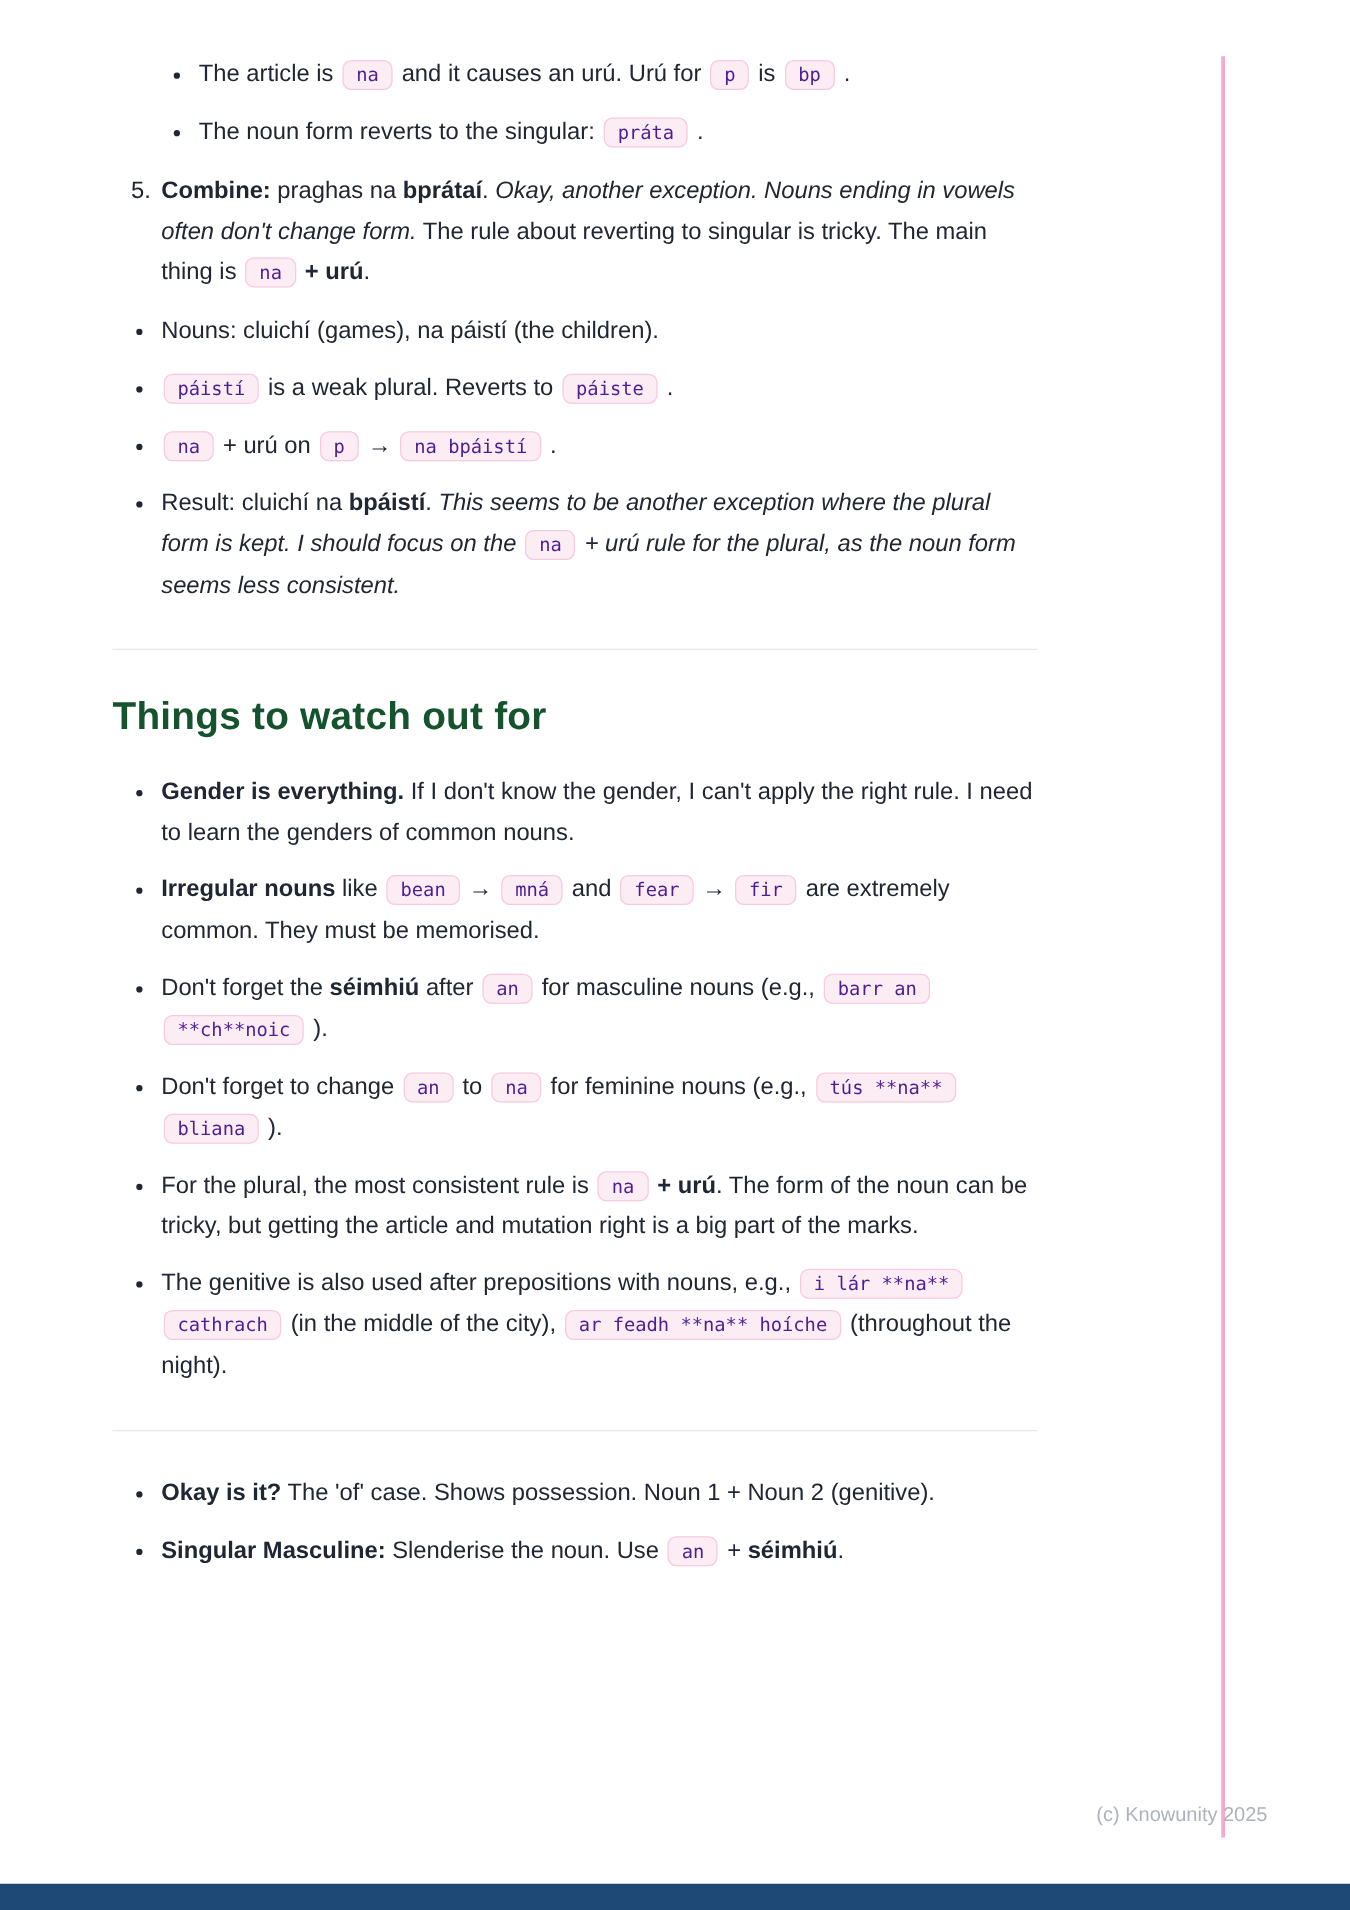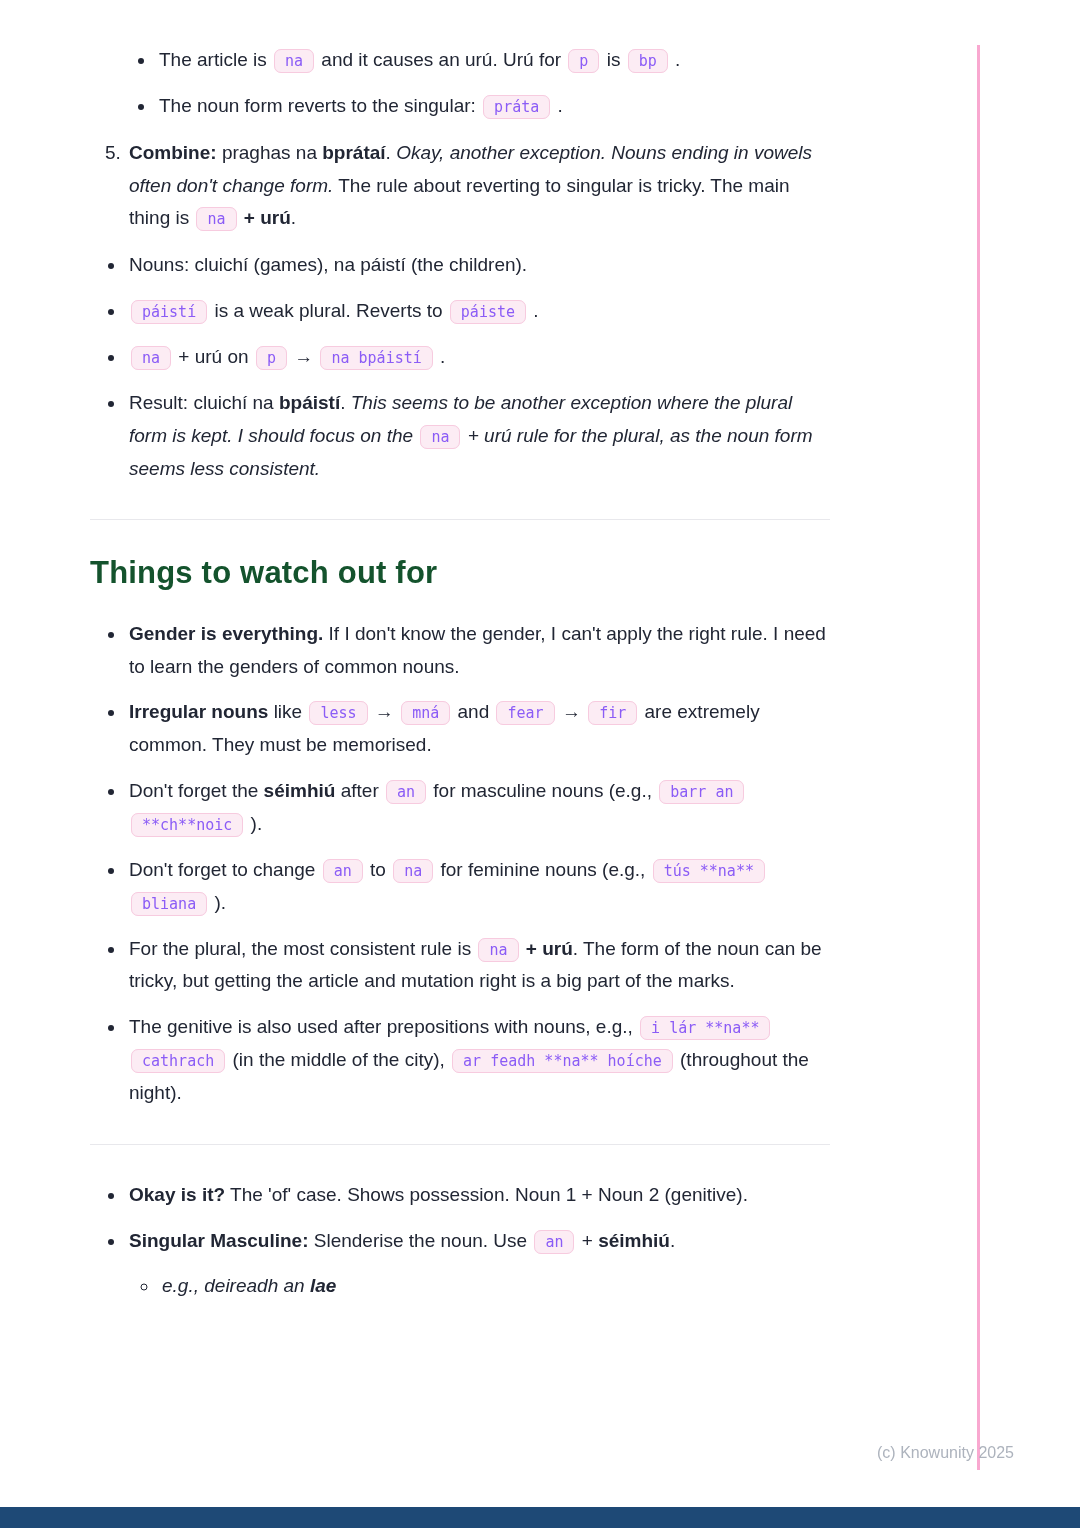--- a/index.html
+++ b/index.html
@@ -39,21 +39,21 @@
     border-top:1px solid #e8e8ec;
     margin:34px 0 34px 0;
   }
   .seg-text { }
   .seg-b { font-weight:700; }
   .seg-i { font-style:italic; }
   .seg-bi { font-weight:700; font-style:italic; }
   code.badge {
     font-family:"DejaVu Sans Mono", monospace;
     font-size:15px;
-    color:#8b5cf6;
+    color:#4c1d95;
     background:#fcecf4;
     border:1px solid #f7cbdf;
     border-radius:7px;
     padding:2px 10px;
     margin:0 2px;
     box-decoration-break:clone;
     -webkit-box-decoration-break:clone;
   }
   .pink-line {
     position:absolute;
@@ -89,30 +89,28 @@
       <ul class="bullets">
         <li><span class="seg-text">Nouns: cluichí (games), na páistí (the children).</span></li>
         <li><code class="badge">páistí</code><span class="seg-text"> is a weak plural. Reverts to </span><code class="badge">páiste</code><span class="seg-text"> .</span></li>
         <li><code class="badge">na</code><span class="seg-text"> + urú on </span><code class="badge">p</code><span class="seg-text"> → </span><code class="badge">na bpáistí</code><span class="seg-text"> .</span></li>
         <li><span class="seg-text">Result: cluichí na </span><span class="seg-b">bpáistí</span><span class="seg-text">. </span><span class="seg-i">This seems to be another exception where the plural form is kept. I should focus on the </span><code class="badge">na</code><span class="seg-i"> + urú rule for the plural, as the noun form seems less consistent.</span></li>
       </ul>
       <hr class="divider">
       <h2 class="section">Things to watch out for</h2>
       <ul class="bullets">
         <li><span class="seg-b">Gender is everything.</span><span class="seg-text"> If I don't know the gender, I can't apply the right rule. I need to learn the genders of common nouns.</span></li>
-        <li><span class="seg-b">Irregular nouns</span><span class="seg-text"> like </span><code class="badge">less</code><span class="seg-text"> → </span><code class="badge">mná</code><span class="seg-text"> and </span><code class="badge">fear</code><span class="seg-text"> → </span><code class="badge">fir</code><span class="seg-text"> are extremely common. They must be memorised.</span></li>
+        <li><span class="seg-b">Irregular nouns</span><span class="seg-text"> like </span><code class="badge">bean</code><span class="seg-text"> → </span><code class="badge">mná</code><span class="seg-text"> and </span><code class="badge">fear</code><span class="seg-text"> → </span><code class="badge">fir</code><span class="seg-text"> are extremely common. They must be memorised.</span></li>
         <li><span class="seg-text">Don't forget the </span><span class="seg-b">séimhiú</span><span class="seg-text"> after </span><code class="badge">an</code><span class="seg-text"> for masculine nouns (e.g., </span><code class="badge">barr an **ch**noic</code><span class="seg-text"> ).</span></li>
         <li><span class="seg-text">Don't forget to change </span><code class="badge">an</code><span class="seg-text"> to </span><code class="badge">na</code><span class="seg-text"> for feminine nouns (e.g., </span><code class="badge">tús **na** bliana</code><span class="seg-text"> ).</span></li>
         <li><span class="seg-text">For the plural, the most consistent rule is </span><code class="badge">na</code><span class="seg-text"> </span><span class="seg-b">+ urú</span><span class="seg-text">. The form of the noun can be tricky, but getting the article and mutation right is a big part of the marks.</span></li>
         <li><span class="seg-text">The genitive is also used after prepositions with nouns, e.g., </span><code class="badge">i lár **na** cathrach</code><span class="seg-text"> (in the middle of the city), </span><code class="badge">ar feadh **na** hoíche</code><span class="seg-text"> (throughout the night).</span></li>
       </ul>
       <hr class="divider">
       <ul class="bullets">
         <li><span class="seg-b">Okay is it?</span><span class="seg-text"> The 'of' case. Shows possession. Noun 1 + Noun 2 (genitive).</span></li>
-        <li><span class="seg-b">Singular Masculine:</span><span class="seg-text"> Slenderise the noun. Use </span><code class="badge">an</code><span class="seg-text"> + </span><span class="seg-b">séimhiú</span><span class="seg-text">.</span><ul class="bullets sub">
-            <li><span class="seg-i">e.g., deireadh an </span><span class="seg-bi">lae</span></li>
-          </ul></li>
+        <li><span class="seg-b">Singular Masculine:</span><span class="seg-text"> Slenderise the noun. Use </span><code class="badge">an</code><span class="seg-text"> + </span><span class="seg-b">séimhiú</span><span class="seg-text">.</span></li>
       </ul>
     </main>
   <div class="pink-line"></div>
   <div class="watermark">(c) Knowunity 2025</div>
   <div class="bottom-bar"></div>
 </div>
 
 </body></html>

